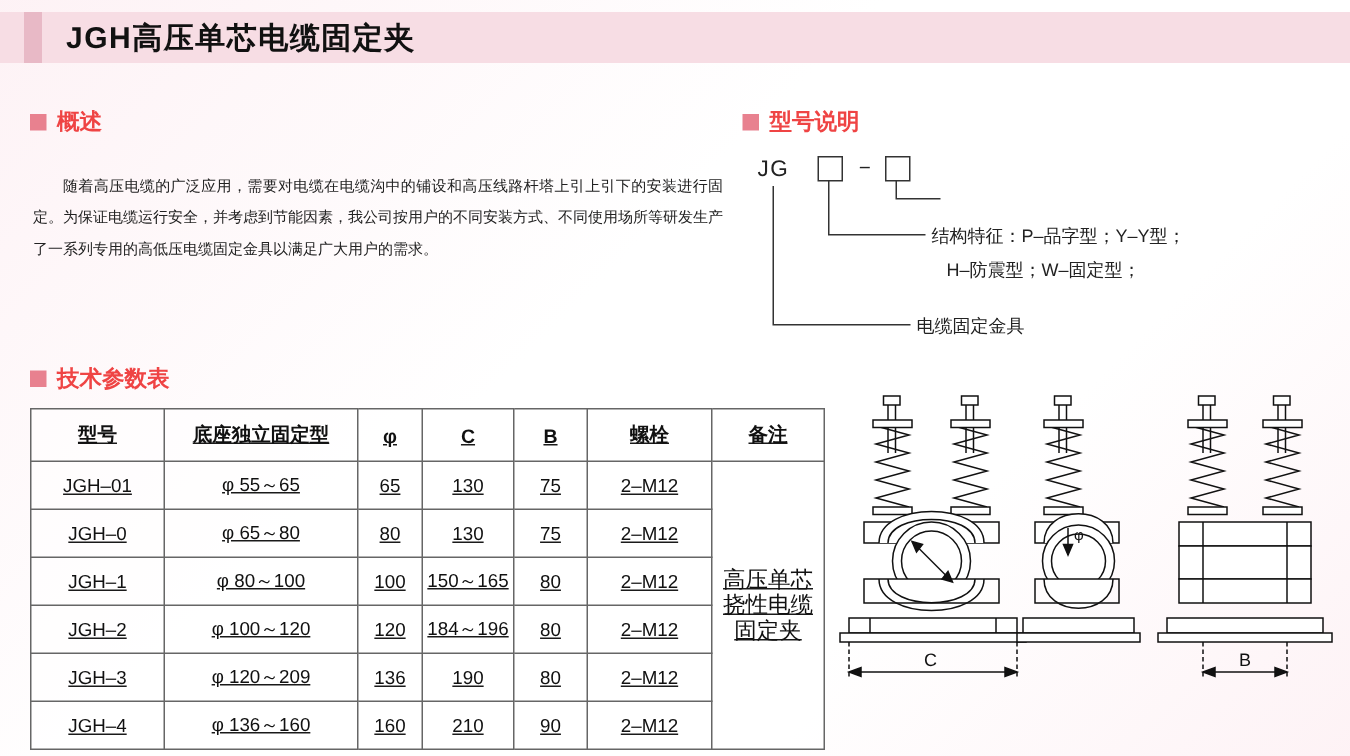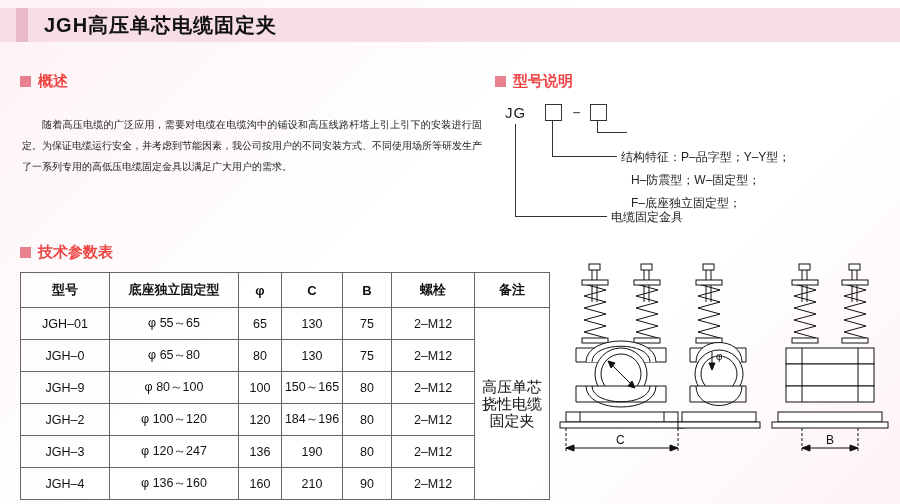--- a/index.html
+++ b/index.html
@@ -67,21 +67,21 @@
   #box2{left:93px;top:8px;}
   .dash{position:absolute;left:72px;top:8px;font-size:15px;line-height:15px;}
   
   .vline{position:absolute;width:1px;background:#333;}
   .hline{position:absolute;height:1px;background:#333;}
   .note{position:absolute;font-size:12px;white-space:nowrap;color:#222;}
 
   
   table.spec{
     position:absolute;left:20px;top:272px;border-collapse:collapse;
-    font-size:12.5px;background:rgba(255,255,255,.55);
+    font-size:12.5px;background:rgba(255,255,255,.55);text-decoration:underline;
   }
   table.spec th,table.spec td{
     border:1px solid #666;
     text-align:center;
     padding:0;
     height:31px;
     font-weight:normal;
     color:#111;
   }
   table.spec thead th{font-weight:bold;height:34px;font-size:13px;}
@@ -131,21 +131,20 @@
     <div class="dash">－</div>
     <div class="box" id="box2"></div>
 
     <div class="vline" style="left:100px;top:24px;height:12px;"></div>
     <div class="hline" style="left:100px;top:36px;width:30px;"></div>
 
     <div class="vline" style="left:55px;top:24px;height:36px;"></div>
     <div class="hline" style="left:55px;top:60px;width:65px;"></div>
     <div class="note" style="left:124px;top:53px;">结构特征：P–品字型；Y–Y型；</div>
     <div class="note" style="left:134px;top:76px;">H–防震型；W–固定型；</div>
-    <div class="note" style="left:134px;top:99px;">F–底座独立固定型；</div>
 
     <div class="vline" style="left:18px;top:28px;height:92px;"></div>
     <div class="hline" style="left:18px;top:120px;width:92px;"></div>
     <div class="note" style="left:114px;top:113px;">电缆固定金具</div>
   </div>
 
   <div class="sec-head" id="spec-head">
     <span class="sq"></span>
     <span class="txt">技术参数表</span>
   </div>
@@ -178,38 +177,38 @@
       </tr>
       <tr>
         <td>JGH–0</td>
         <td>φ 65～80</td>
         <td>80</td>
         <td>130</td>
         <td>75</td>
         <td>2–M12</td>
       </tr>
       <tr>
-        <td>JGH–9</td>
+        <td>JGH–1</td>
         <td>φ 80～100</td>
         <td>100</td>
         <td>150～165</td>
         <td>80</td>
         <td>2–M12</td>
       </tr>
       <tr>
         <td>JGH–2</td>
         <td>φ 100～120</td>
         <td>120</td>
         <td>184～196</td>
         <td>80</td>
         <td>2–M12</td>
       </tr>
       <tr>
         <td>JGH–3</td>
-        <td>φ 120～247</td>
+        <td>φ 120～209</td>
         <td>136</td>
         <td>190</td>
         <td>80</td>
         <td>2–M12</td>
       </tr>
       <tr>
         <td>JGH–4</td>
         <td>φ 136～160</td>
         <td>160</td>
         <td>210</td>

